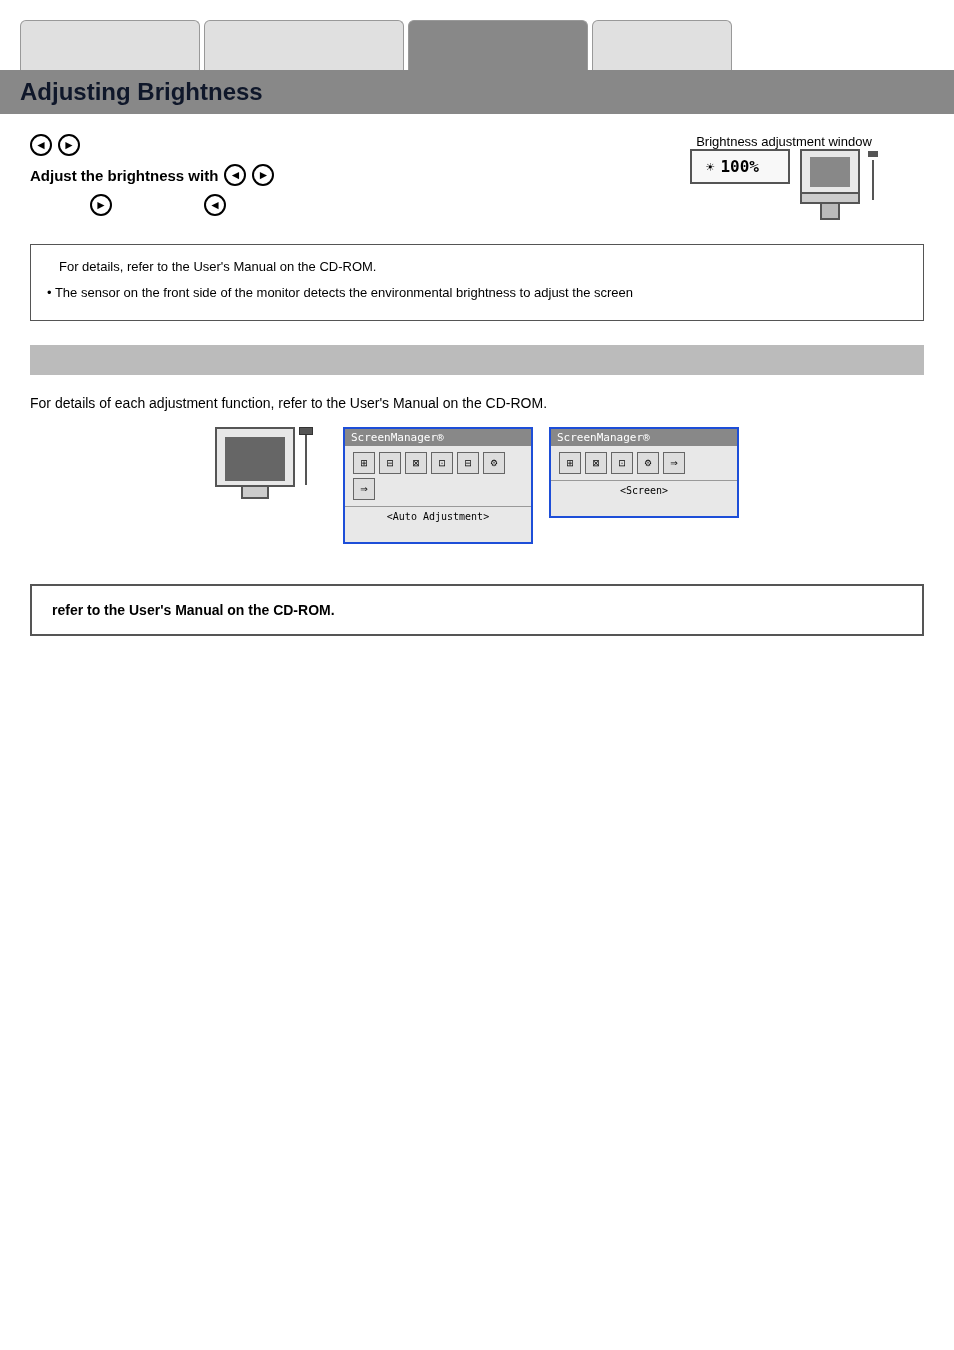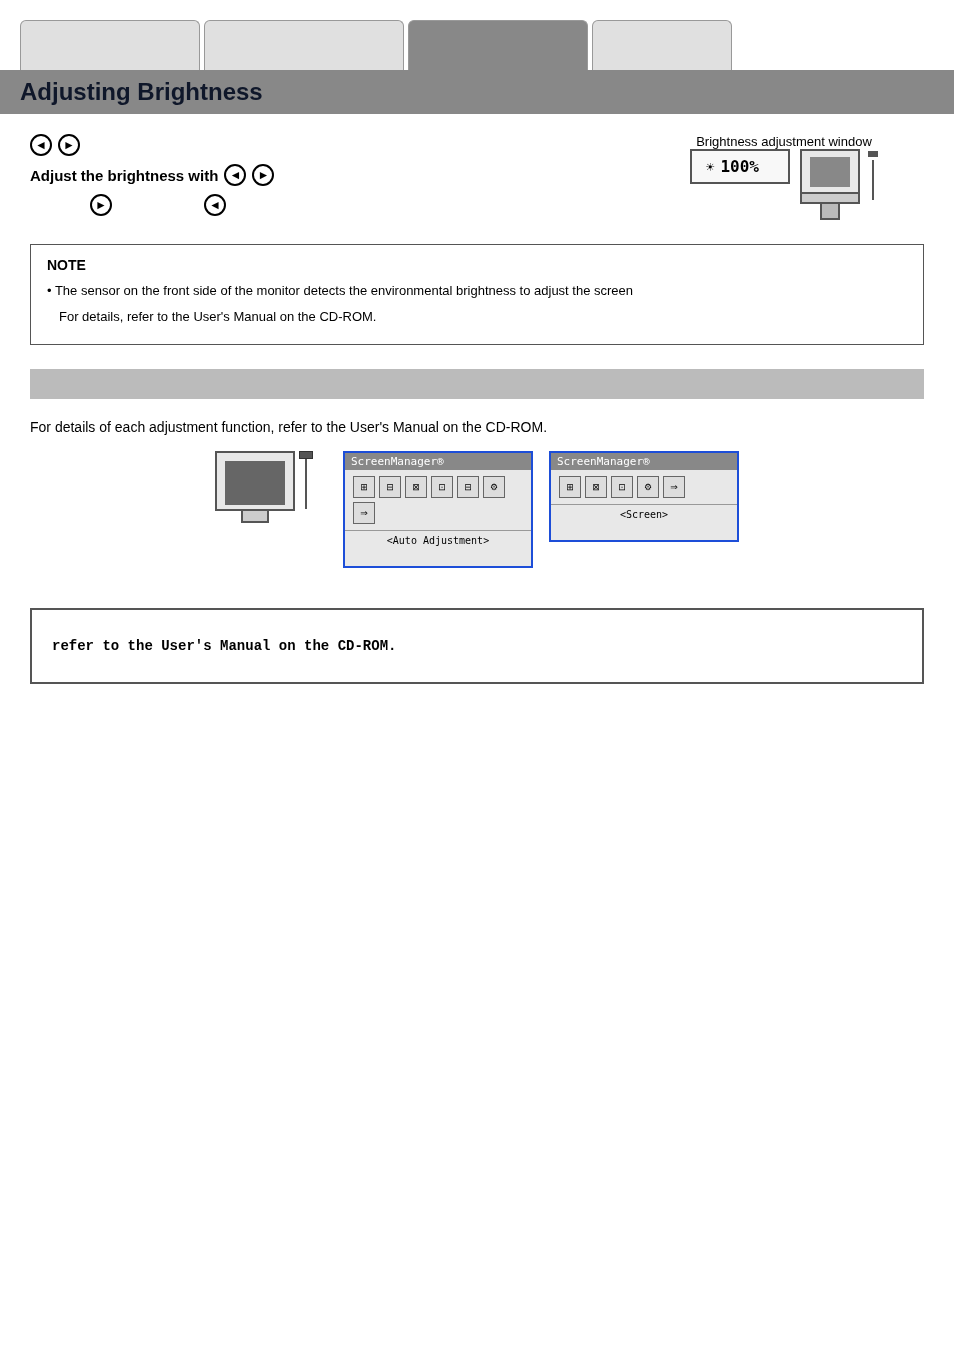--- a/index.html
+++ b/index.html
@@ -241,24 +241,23 @@
       border: 2px solid #555;
       background: #e8e8e8;
       width: 80px;
       height: 60px;
       position: relative;
     }
 
     
     .reference-box {
       border: 2px solid #555;
-      padding: 28px 20px;
+      padding: 16px 20px;
       margin-top: 20px;
       background: #fff;
-      font-family: Liberation Mono, monospace;
     }
     .reference-text {
       font-weight: bold;
       font-size: 14px;
     }
 
     .for-details-text {
       font-size: 14px;
       margin-bottom: 16px;
       color: #000;
@@ -324,23 +323,22 @@
           <div class="slider-track">
             <div class="slider-bar"></div>
             <div class="slider-line"></div>
           </div>
         </div>
       </div>
     </div>
   </div>
 
   <div class="note-box">
-    <div class="note-title">NOTE</div>
+    <p class="note-text" style="margin-left:12px;">For details, refer to the User's Manual on the CD-ROM.</p>
     <p class="note-text">• The sensor on the front side of the monitor detects the environmental brightness to adjust the screen</p>
-    <p class="note-text" style="margin-left:12px;">For details, refer to the User's Manual on the CD-ROM.</p>
   </div>
 
   <div class="section-bar"></div>
 
   <p class="for-details-text">For details of each adjustment function, refer to the User's Manual on the CD-ROM.</p>
 
   <div style="display:flex; justify-content:center; align-items:flex-start; gap:0;">
 
     <div style="position:relative; margin-right:30px;">
       <div style="display:flex; align-items:flex-start; justify-content:flex-end;">

